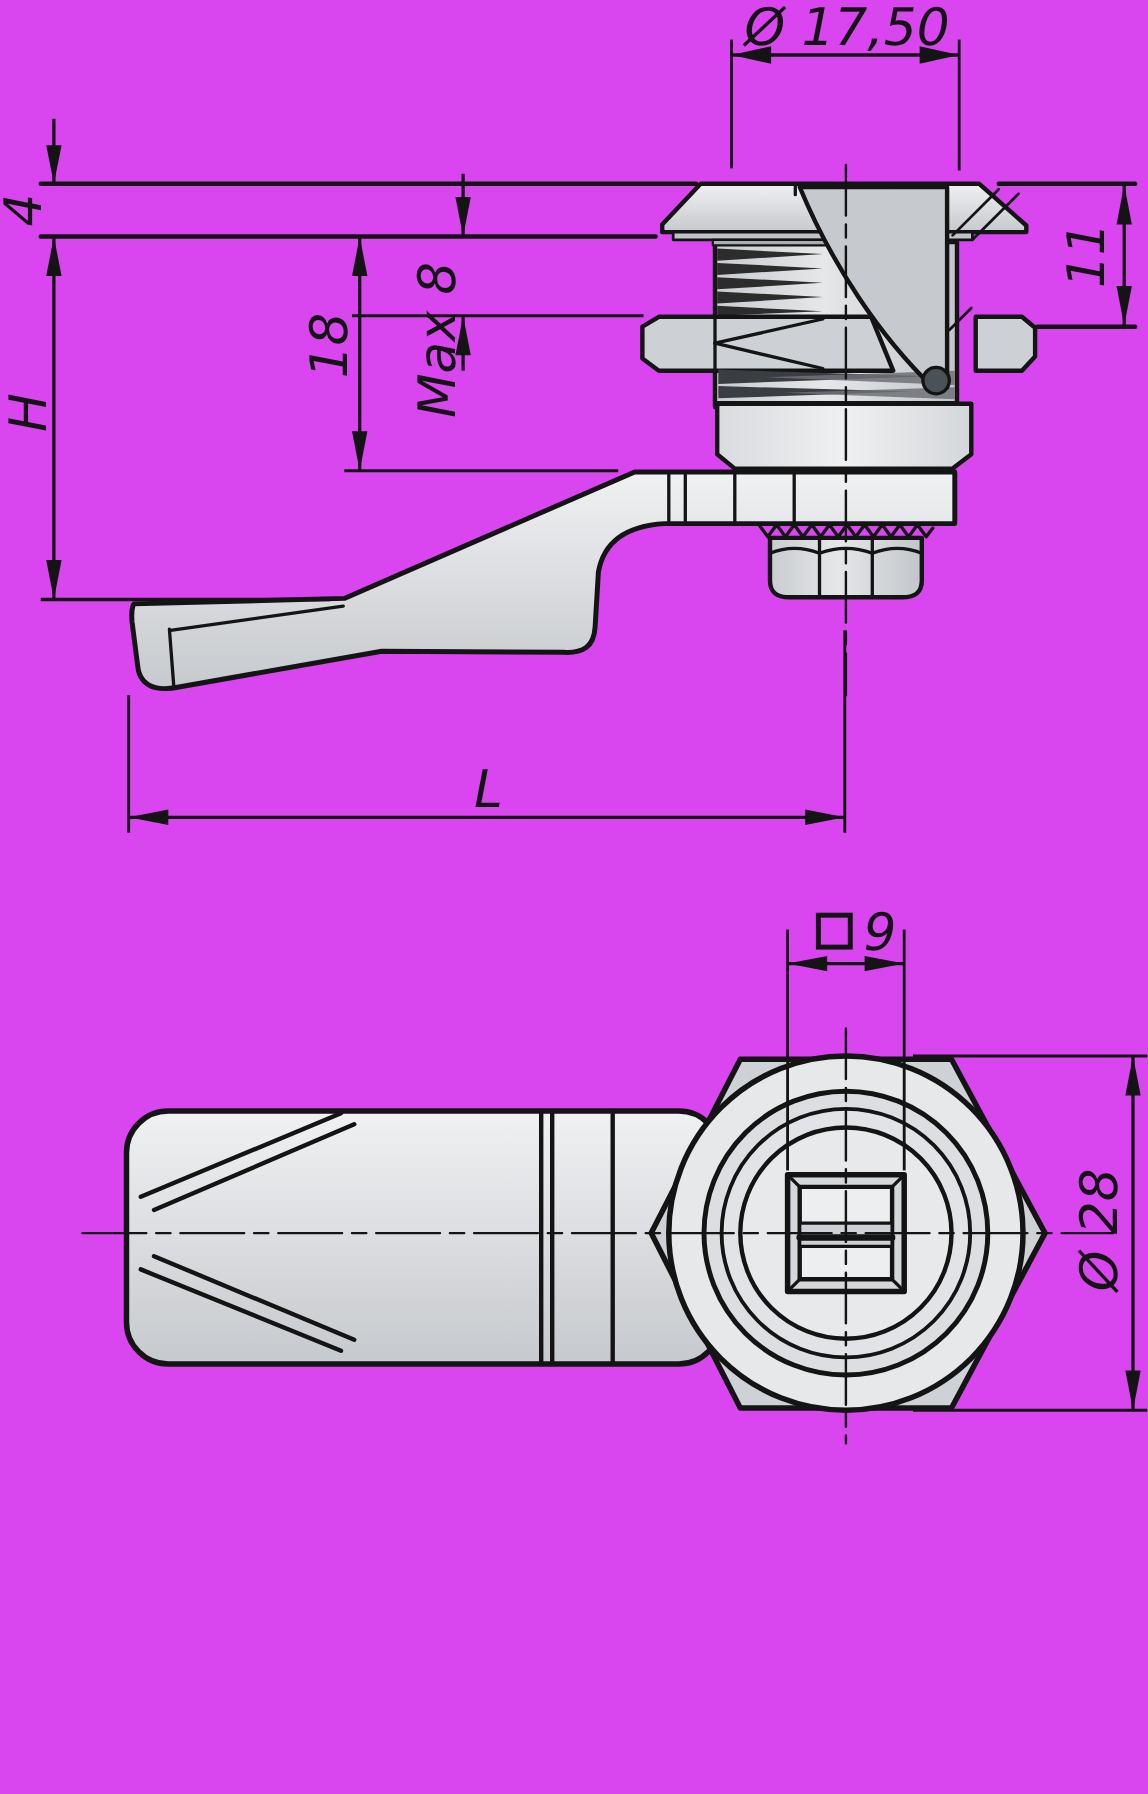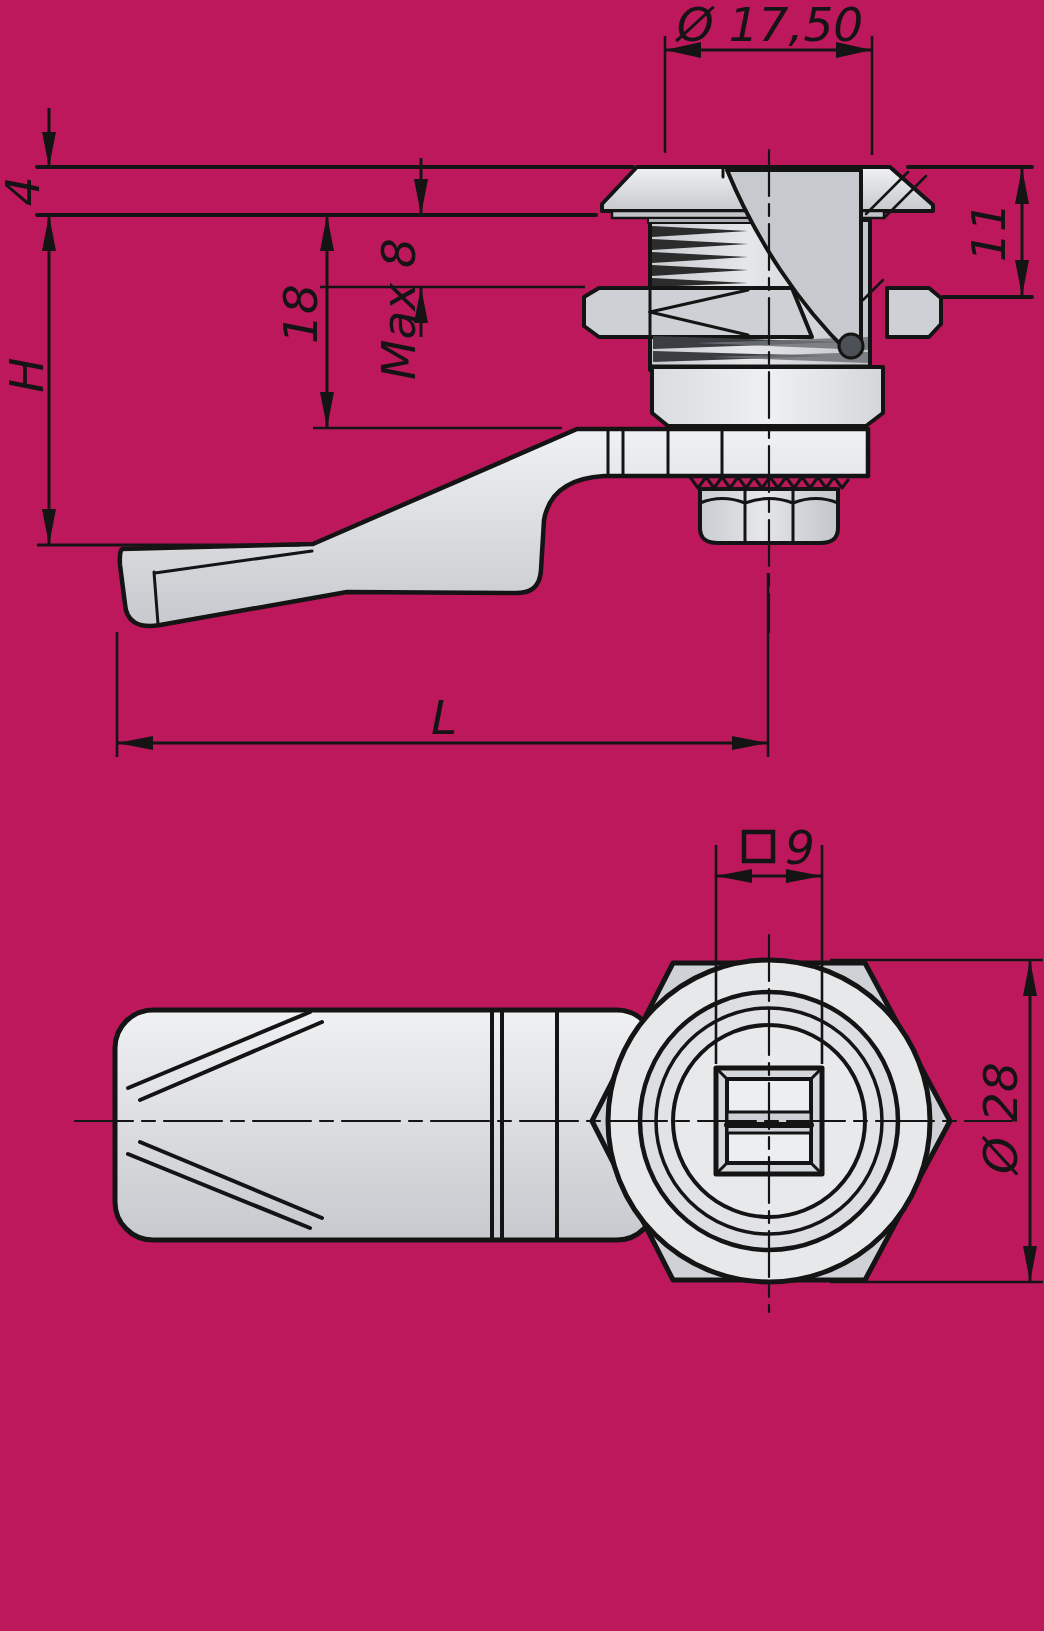--- a/index.html
+++ b/index.html
@@ -1,16 +1,16 @@
 <!DOCTYPE html>
 <html><head>
 <meta charset="utf-8">
 <style>
   html,body{margin:0;padding:0;background:#ffffff;}
-  .page{width:1044px;height:1631px;position:relative;background:#be185d;overflow:hidden;text-align:center;}
+  .page{width:1044px;height:1631px;position:relative;background:#d946ef;overflow:hidden;text-align:center;}
   svg{display:block;}
   text{font-family:"DejaVu Sans","Liberation Sans",sans-serif;font-style:italic;fill:#141414;}
   .dimtext{font-size:47px;}
 </style>
 </head>
 <body>
 
 <div class="page">
 <svg width="1044" height="1631" viewBox="0 0 1044 1631">
   <defs>

